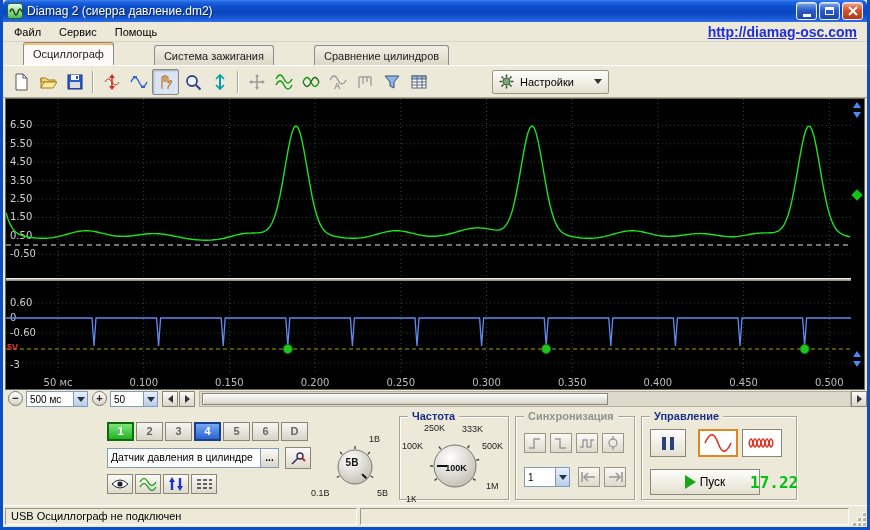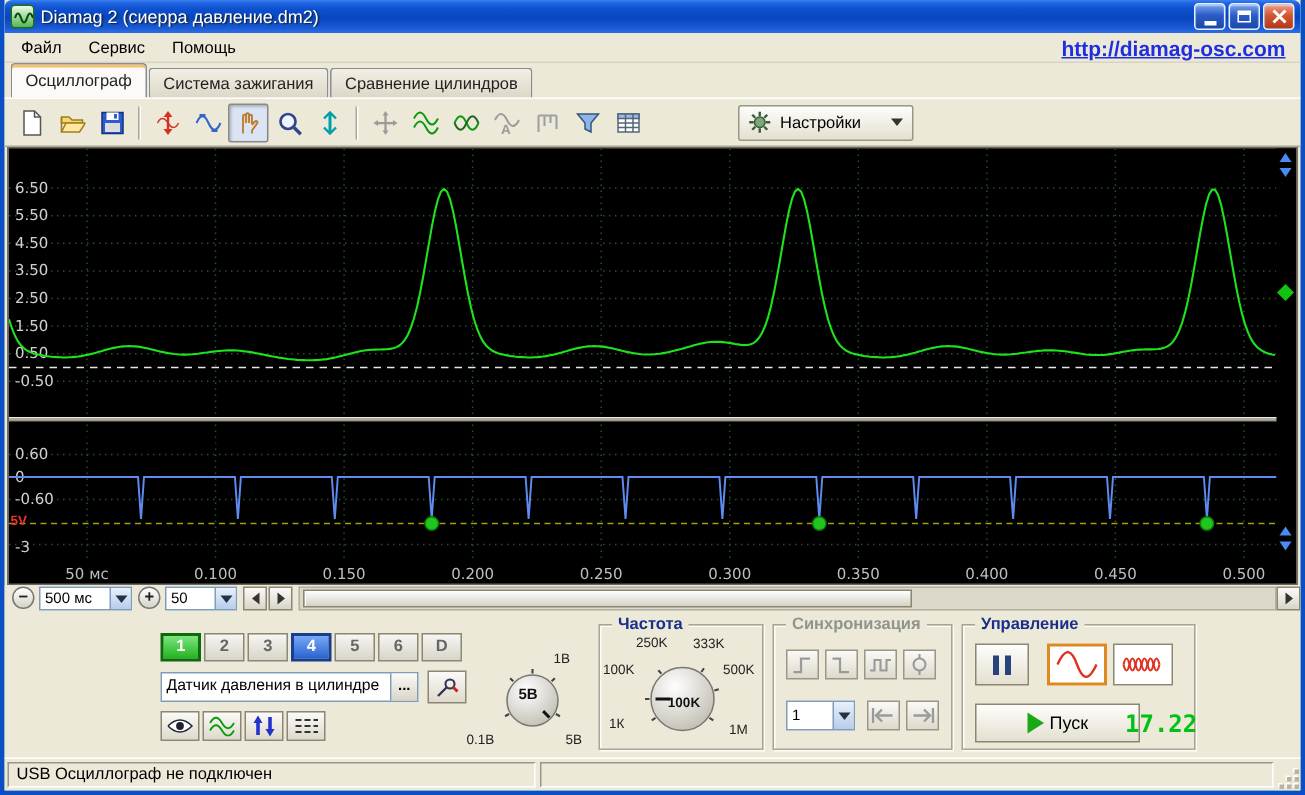--- a/index.html
+++ b/index.html
@@ -16,21 +16,21 @@
   .xpbtn.close { background:linear-gradient(#f0a08c,#d4552f 45%,#b03a18); }
   .glyph-min { width:8px; height:3px; background:#fff; margin-top:8px; }
   .glyph-max { width:9px; height:8px; border:1px solid #fff; border-top:3px solid #fff; }
 
   
   .menubar { height:20px; display:flex; align-items:center; background:#ECE9D8; border-bottom:1px solid #d8d4c4; padding:0 2px; }
   .menuitem { padding:2px 9px; font-size:11px; color:#000; }
   .sitelink { margin-left:auto; margin-right:8px; font-size:14px; color:#1f2fe0; text-decoration:underline; font-weight:bold; }
 
   
-  .tabbar { height:24px; display:flex; align-items:flex-end; padding:2px 4px 0 4px; background:#ECE9D8; border-bottom:1px solid #fff; }
+  .tabbar { height:24px; display:flex; align-items:flex-end; padding:2px 4px 0 20px; background:#ECE9D8; border-bottom:1px solid #fff;gap:39px; }
   .tab { font-size:11px; padding:4px 9px 3px 9px; border:1px solid #898c95; border-bottom:none; border-radius:3px 3px 0 0; background:linear-gradient(#f2efe4,#dcd8c8); margin-right:1px; color:#222; height:20px; }
   .tab.active { background:#fbfaf6; height:23px; padding-top:5px; box-shadow:inset 0 2px 0 #f8c068; }
 
   
   .toolbar { height:32px; background:#ECE9D8; border-bottom:1px solid #aca899; display:flex; align-items:center; padding:0 4px; }
   .tbbtn { width:27px; height:26px; display:flex; align-items:center; justify-content:center; border:1px solid transparent; border-radius:2px; }
   .tbbtn.pressed { border:1px solid #888; background:#dbe4f2; box-shadow:inset 1px 1px 2px rgba(0,0,0,.25); }
   .tbsep { width:2px; height:22px; border-left:1px solid #aca899; border-right:1px solid #fff; margin:0 4px; }
   .settingsbtn { height:24px; display:flex; align-items:center; gap:6px; padding:0 6px; border:1px solid #9a9786; border-radius:2px; background:linear-gradient(#fdfdfb,#e4e0d0); margin-left:60px; font-size:11px; }
   .caret-down { width:0;height:0;border-left:4px solid transparent;border-right:4px solid transparent;border-top:5px solid #333; margin-left:14px; }
@@ -390,21 +390,21 @@
         <text x="21" y="24" text-anchor="middle" font-size="10" font-weight="bold" fill="#111">5В</text>
       </svg>
     </div>
 
     <div class="groupbox" style="left:396px;width:110px">
       <span class="gtitle">Частота</span>
       <span class="klabel" style="left:2px;top:24px">100K</span>
       <span class="klabel" style="left:24px;top:6px">250K</span>
       <span class="klabel" style="left:62px;top:7px">333K</span>
       <span class="klabel" style="left:82px;top:24px">500K</span>
-      <span class="klabel" style="left:6px;top:60px">1К</span>
+      <span class="klabel" style="left:6px;top:77px">1К</span>
       <span class="klabel" style="left:86px;top:64px">1М</span>
       <svg width="60" height="60" style="position:absolute;left:25px;top:18px">
         <circle cx="30" cy="31" r="21" fill="url(#knb)" stroke="#777"></circle>
         <path d="M8 31H5M15.9 14.1l-2-2.3M42.6 13l1.7-2.5M51.2 25.3l3-0.8M12 43.6l-2.5 1.7M48 43.6l2.5 1.7" stroke="#444" stroke-width="1.4"></path>
         <path d="M22 31H12" stroke="#111" stroke-width="2"></path>
         <text x="31" y="36" text-anchor="middle" font-size="9" font-weight="bold" fill="#111">100K</text>
       </svg>
     </div>
 
     <div class="groupbox" style="left:512px;width:120px">

